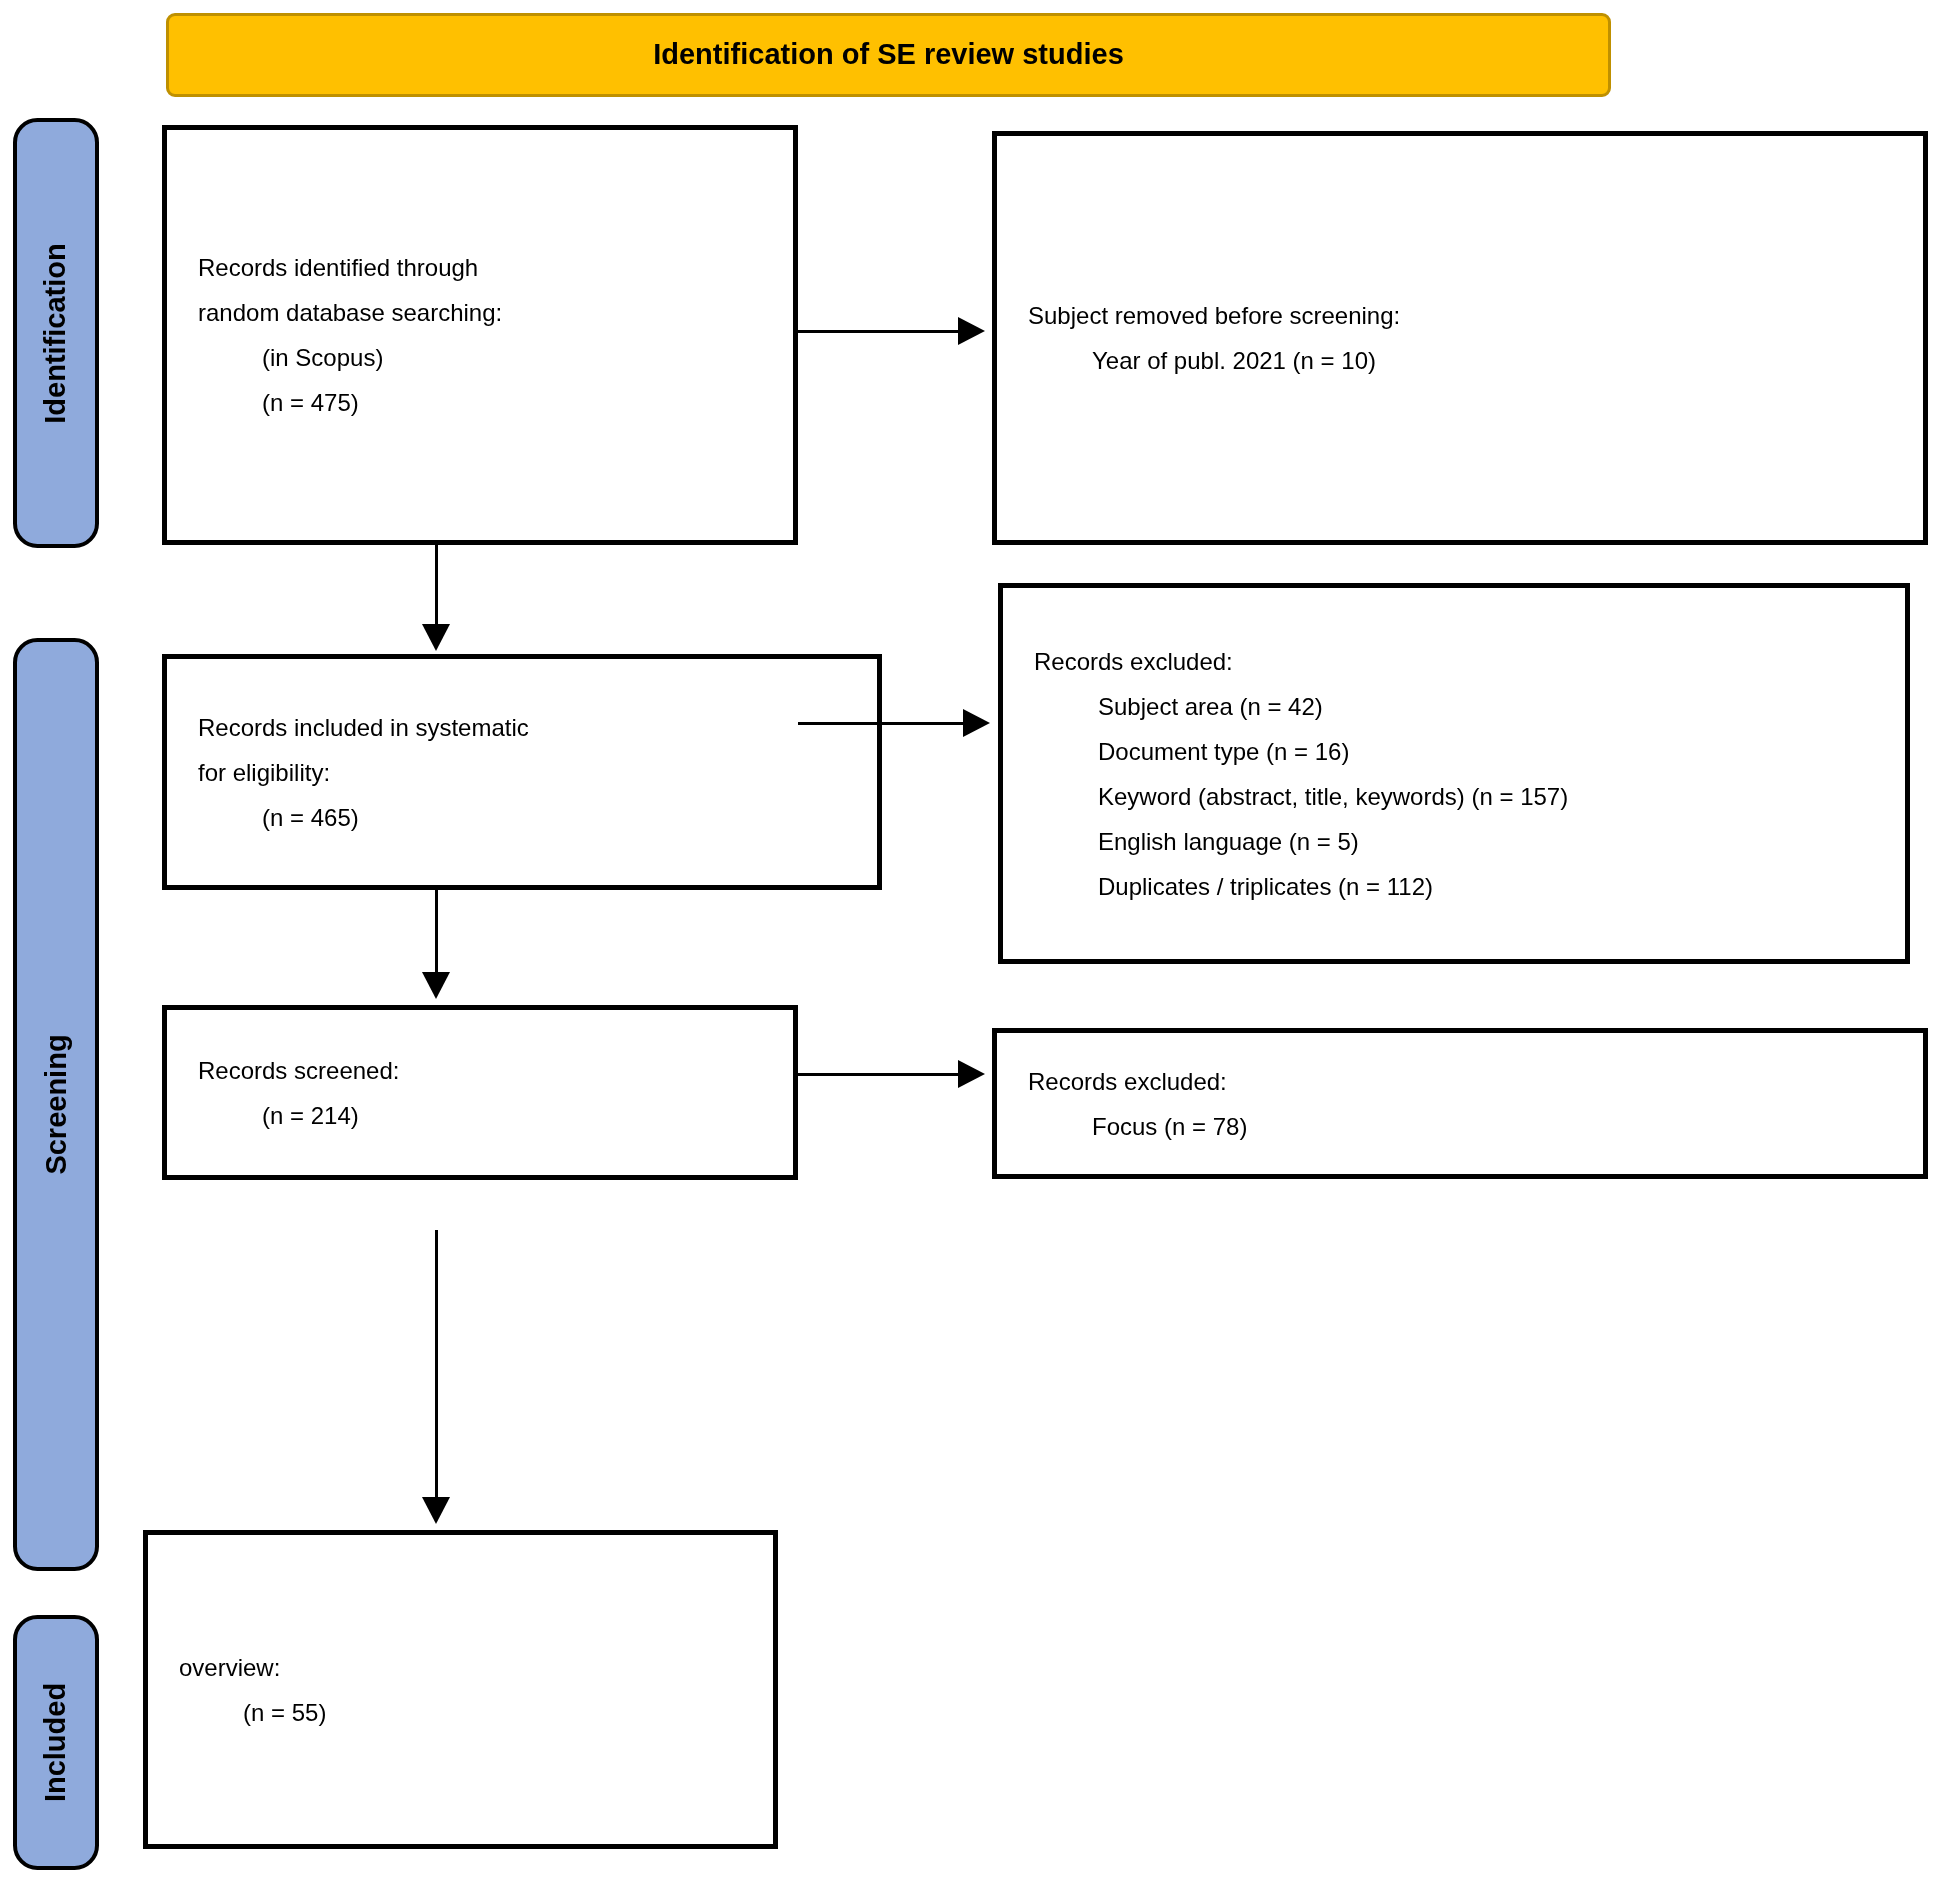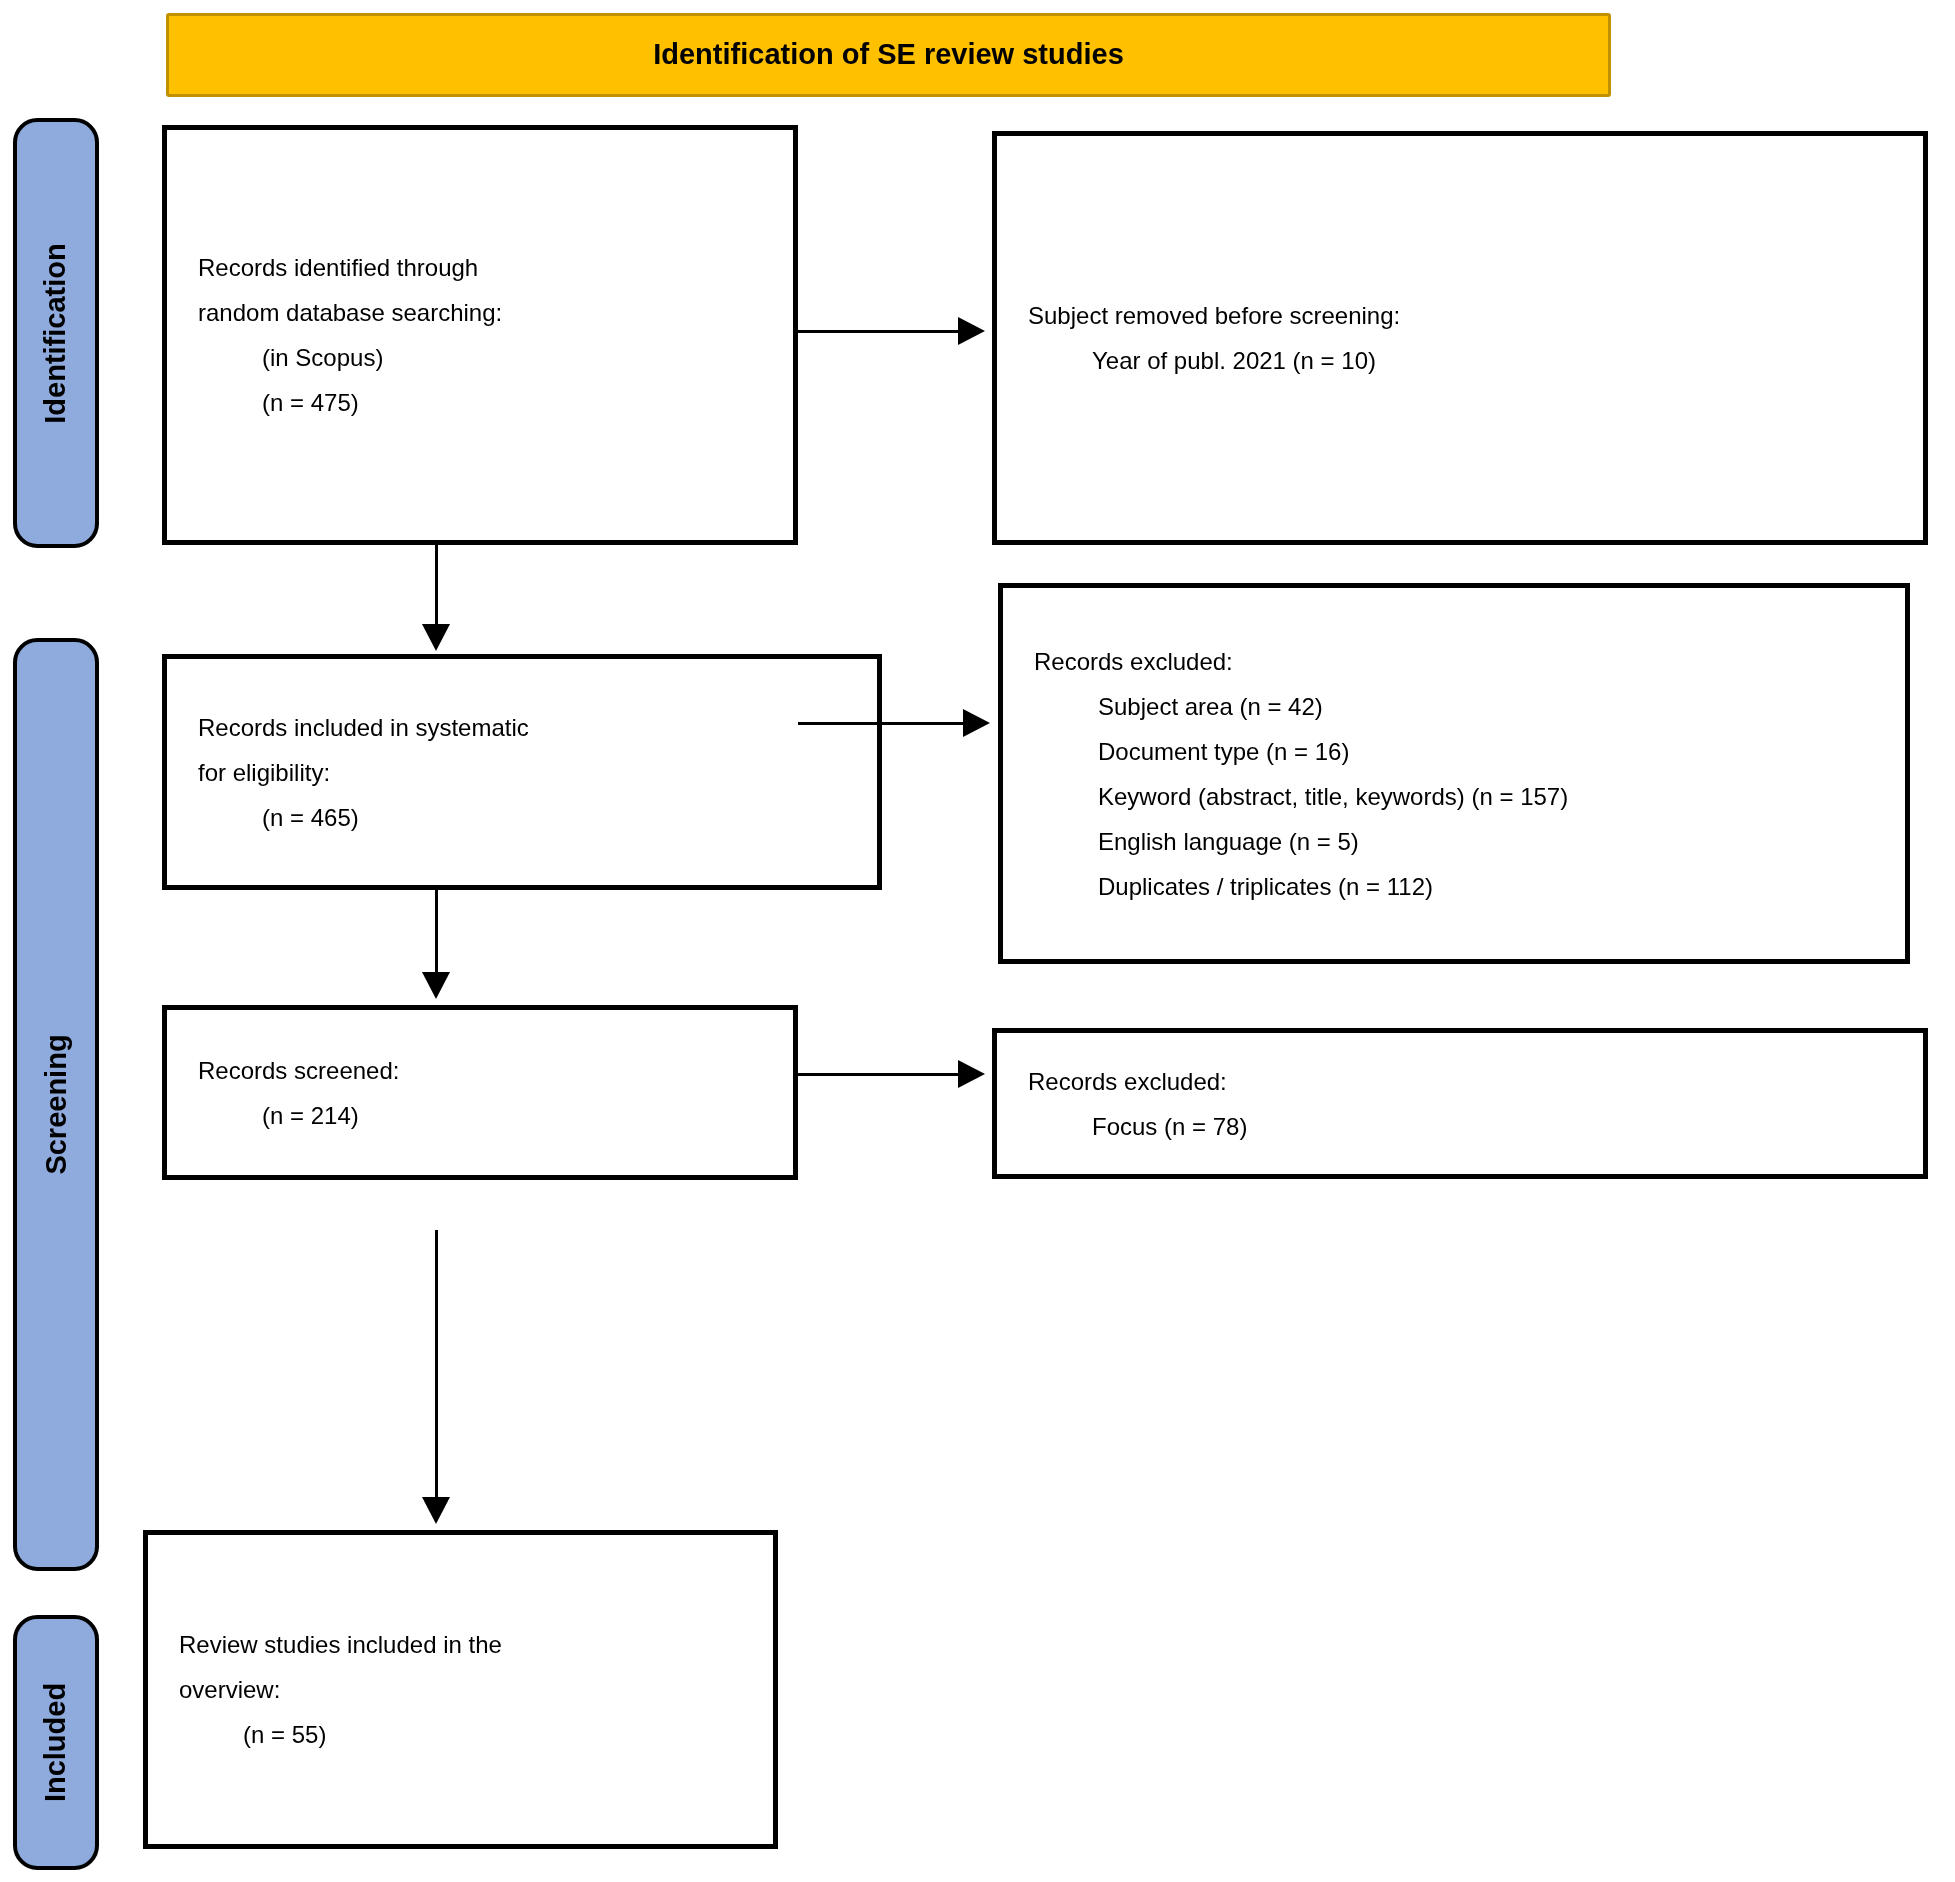--- a/index.html
+++ b/index.html
@@ -6,21 +6,21 @@
   #canvas{
     position:relative;
     width:1955px;height:1882px;
     background:#ffffff;
     font-family:"Liberation Sans", sans-serif;
     color:#000;
   }
   
   .banner{
     position:absolute;left:166px;top:12.7px;width:1445px;height:84px;
-    background:#FFC000;border:3.9px solid #BF9000;border-radius:3px;
+    background:#FFC000;border:3.9px solid #BF9000;border-radius:9px;
     box-sizing:border-box;
     display:flex;align-items:center;justify-content:center;
     font-weight:bold;font-size:29px;
   }
   
   .stage{
     position:absolute;left:12.7px;width:86px;
     background:#8FAADC;border:4.9px solid #000;border-radius:24.4px;
     box-sizing:border-box;
     display:flex;align-items:center;justify-content:center;
@@ -115,21 +115,20 @@
     <span>Records screened:</span>
     <span class="ind">(n = 214)</span>
   </div>
 
   <div class="fbox" id="box-excluded-2">
     <span>Records excluded:</span>
     <span class="ind">Focus (n = 78)</span>
   </div>
 
   <div class="fbox" id="box-final">
-    <span>Review studies included in the</span>
     <span>overview:</span>
     <span class="ind">(n = 55)</span>
   </div>
 
   <div class="hline" style="left:798px;top:330px;width:161px;"></div>
   <div class="head-right" style="left:958px;top:317px;"></div>
 
   <div class="vline" style="left:435px;top:545px;height:81px;"></div>
   <div class="head-down" style="left:422px;top:624px;"></div>
 

